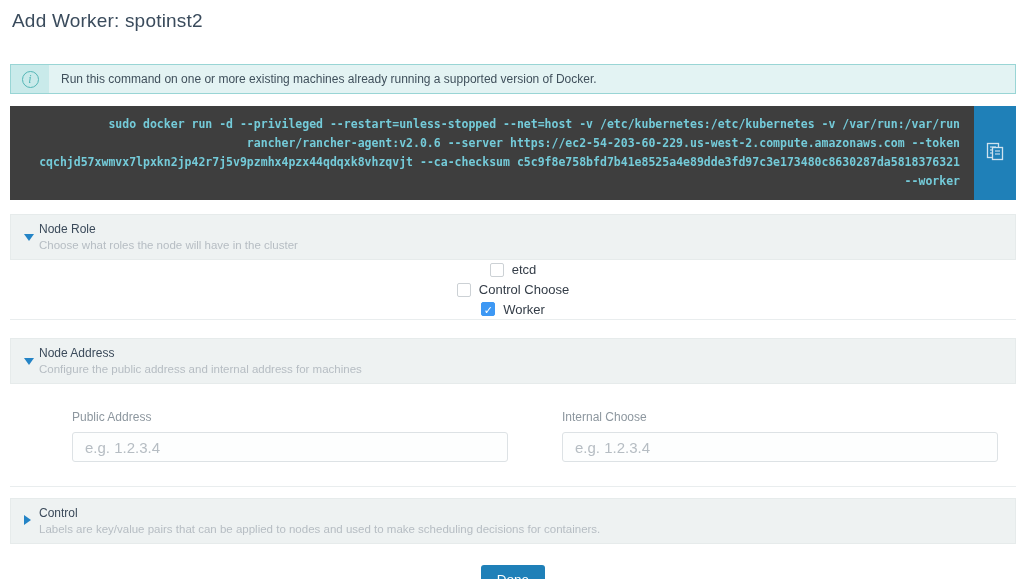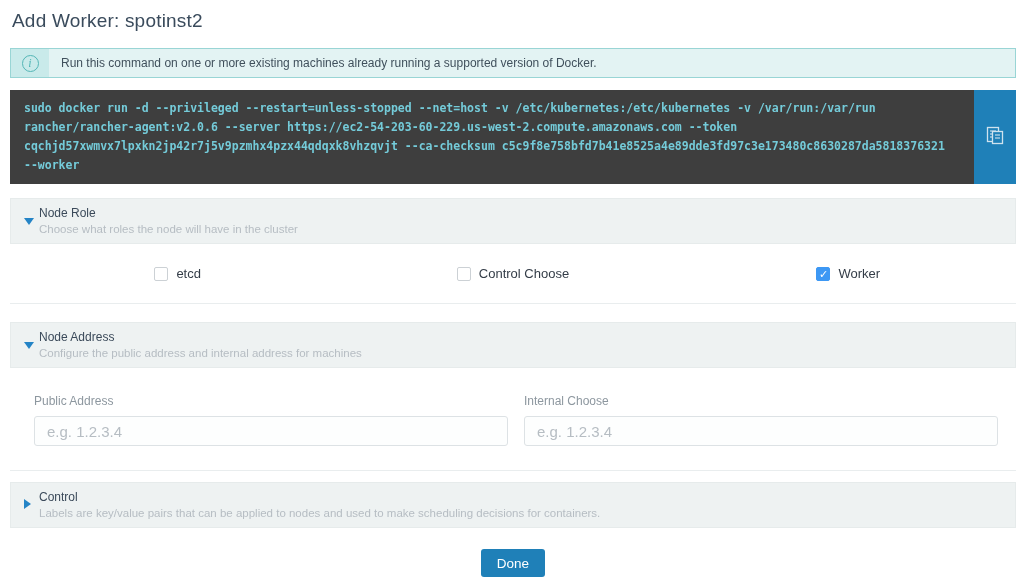--- a/index.html
+++ b/index.html
@@ -4,31 +4,31 @@
 <style>
   * { margin:0; padding:0; box-sizing:border-box; }
   html,body { width:1024px; height:579px; background:#fff; overflow:hidden;
               font-family:"Liberation Sans", sans-serif; }
   .page { margin:0 8px 0 10px; padding-top:10px; }
 
   
   .page-title { font-size:19px; font-weight:400; color:#3a4b5c; letter-spacing:.2px; margin-left:2px; }
 
   
-  .banner { display:flex; align-items:stretch; margin-top:16px; height:30px;
+  .banner { display:flex; align-items:stretch; margin-top:32px; height:30px;
             border:1px solid #99d5d5; background:#e3f3f3; }
   .banner-icon-cell { width:38px; background:#c9eaea; display:flex; align-items:center; justify-content:center; }
   .info-icon { width:17px; height:17px; border:1px solid #54b6b6; border-radius:50%;
                color:#54b6b6; display:flex; align-items:center; justify-content:center; }
   .info-icon::before { content:"i"; font-family:"Liberation Serif", serif; font-style:italic;
                        font-size:12px; line-height:1; }
   .banner-msg { display:flex; align-items:center; padding-left:12px; font-size:12px; color:#40505c; }
 
   
-  .code-block { display:flex; margin-top:12px; background:#3e3e3e; }
+  .code-block { display:flex; margin-top:12px; background:#3e3e3e;text-align:right; }
   .code-pre { flex:1; padding:9px 14px; font-family:"DejaVu Sans Mono", monospace;
               font-size:11.5px; line-height:19px; font-weight:bold; color:#74cbd9;
               white-space:pre-wrap; word-break:break-all; }
   .copy-strip { width:42px; background:#1f80b8; display:flex; align-items:center;
                 justify-content:center; cursor:pointer; border:0; }
 
   
   .section-head { position:relative; background:#eef2f2; border:1px solid #e6ebeb;
                   padding:7px 14px 8px 28px; cursor:pointer; }
   .tri { position:absolute; left:13px; width:0; height:0; }
@@ -38,34 +38,34 @@
                border-left:7px solid #2484c6; }
   .section-title { font-size:12px; font-weight:400; color:#3b4a5a; margin-bottom:3px; }
   .section-sub { font-size:11.5px; color:#b6bdc3; }
 
   .mt-noderole { margin-top:14px; }
   .mt-nodeaddr { margin-top:18px; }
   .mt-labels   { margin-top:11px; }
 
   
   .roles-row { display:flex; align-items:center; height:60px; background:#fff;
-               border-bottom:1px solid #e9edee; }
+               border-bottom:1px solid #e9edee;flex-direction:column; }
   .role-col { flex:1; display:flex; justify-content:center; }
   .role-item { display:flex; align-items:center; cursor:pointer; }
   .checkbox { width:14px; height:14px; background:#fff; border:1px solid #ccd1d5;
               border-radius:2px; margin-right:8px; position:relative; }
   .checkbox.checked { background:#3d98f4; border-color:#3d98f4; }
   .checkbox.checked::after { content:"\2713"; position:absolute; left:1.5px; top:0.5px;
                              color:#fff; font-size:11px; line-height:12px; }
   .role-label { font-size:13px; color:#333c47; }
 
   
   .addr-row { display:flex; gap:16px; background:#fff; padding:26px 18px 24px 24px;
               border-bottom:1px solid #e9edee; }
-  .addr-col { flex:1; }
+  .addr-col { flex:1;margin-left:38px; }
   .field-label { font-size:12px; color:#8d979f; margin-bottom:8px; }
   .text-input { width:100%; height:30px; border:1px solid #dde2e5; border-radius:3px;
                 background:#fdfefe; padding:0 12px; font-size:15px; color:#3b4a5a;
                 font-family:"Liberation Sans", sans-serif; outline:none; }
   .text-input::placeholder { color:#b6bdc3; }
 
   
   .done-row { display:flex; justify-content:center; margin-top:21px; }
   .done-btn { background:#1f80b8; color:#fff; border:0; border-radius:3px;
               padding:0 16px; height:28px; font-size:13.5px; cursor:pointer;

